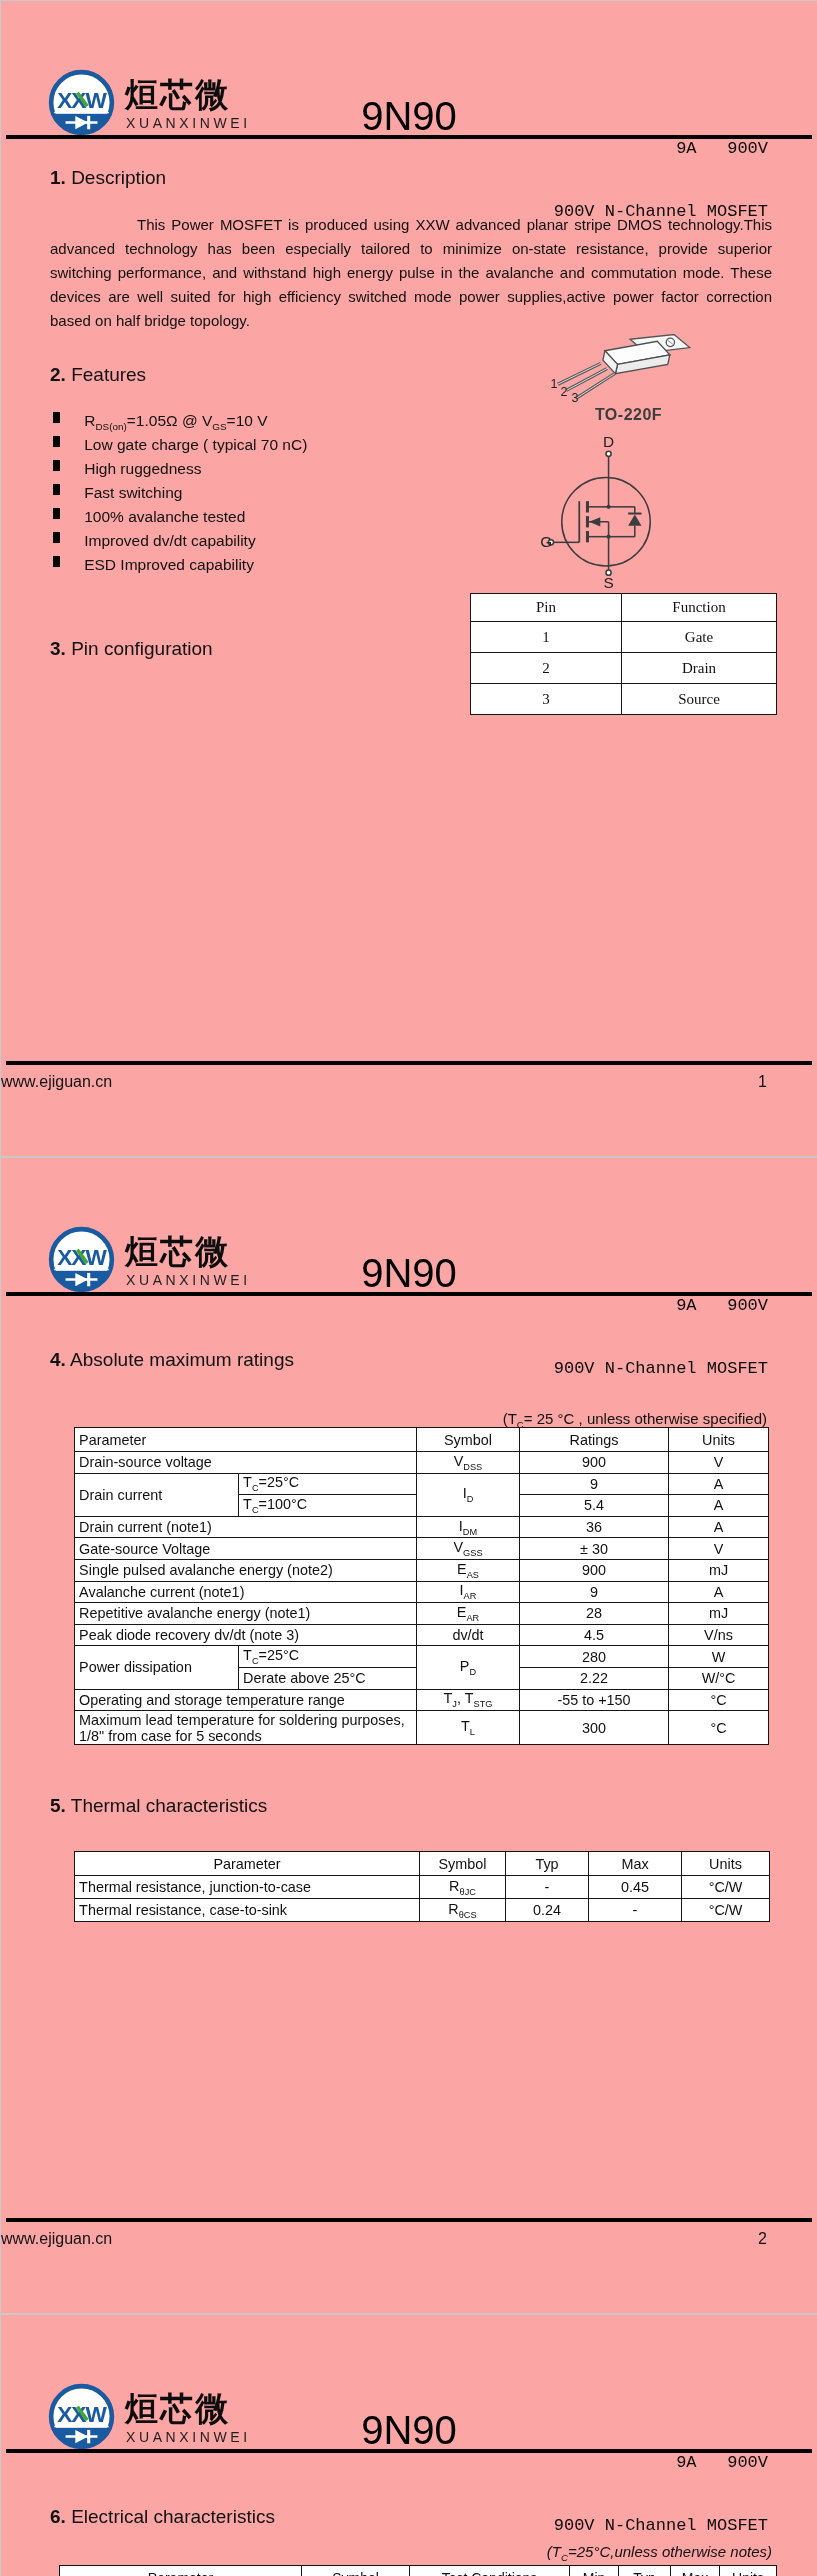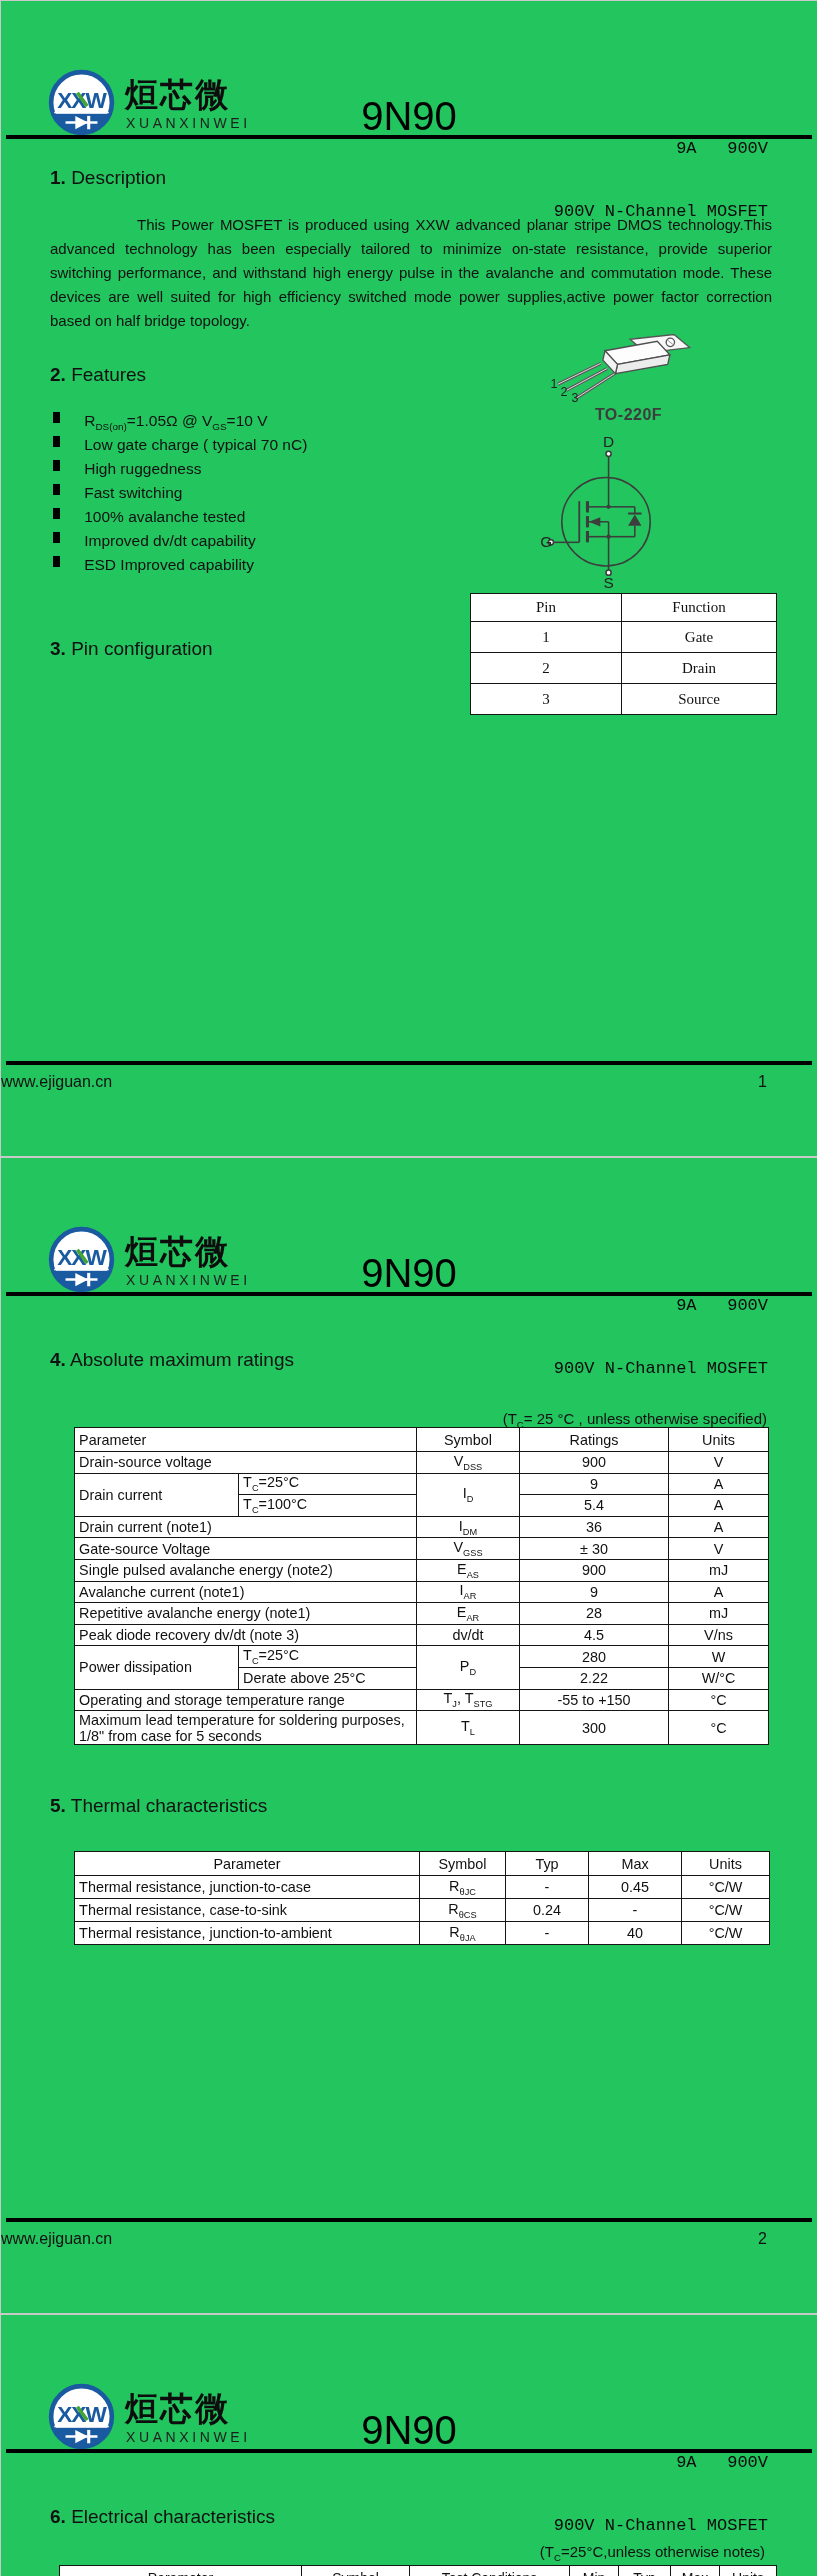--- a/index.html
+++ b/index.html
@@ -1,17 +1,17 @@
 <!DOCTYPE html>
 <html style="font-size:8.2px"><head>
 <meta charset="utf-8">
 <style>
   html,body{margin:0;padding:0;background:#ffffff;}
   body{width:818px;font-family:"Liberation Sans","DejaVu Sans",sans-serif;color:#111;}
-  .page{position:relative;width:818px;height:1157px;background:#22c55e;border:0.5px solid #c9c9c9;box-sizing:border-box;overflow:hidden;}
+  .page{position:relative;width:818px;height:1157px;background:#fca5a5;border:0.5px solid #c9c9c9;box-sizing:border-box;overflow:hidden;}
   
   .logo-mark{position:absolute;left:46px;top:67px;width:69px;height:69px;}
   .logo-cn{position:absolute;left:124px;top:72px;font-size:33px;font-weight:700;letter-spacing:2.1px;color:#0d0d0d;}
   .logo-en{position:absolute;left:125px;top:114px;font-size:14px;letter-spacing:3.6px;color:#1f1f1f;}
   .part{position:absolute;left:0;right:0;top:93px;text-align:center;font-size:40px;color:#000;}
   .ratings{position:absolute;right:49px;top:95px;text-align:right;font-size:17px;line-height:21px;white-space:pre;color:#0a0a0a;font-family:Liberation Mono, monospace;}
   .hrule{position:absolute;left:5.2px;right:5.2px;top:134px;height:4.1px;background:#000;}
   
   .frule{position:absolute;left:5.2px;right:5.2px;top:1060px;height:3.6px;background:#000;}
   .site{position:absolute;left:0;right:0;top:1072px;text-align:left;font-size:16px;}
@@ -33,21 +33,21 @@
   .tbl th,.tbl td{border:1px solid #151515;padding:0.5px 4.1px;text-align:center;vertical-align:middle;font-weight:400;}
   .tbl .left{text-align:left;}
   sub{font-size:64%;}
   .pin-tbl{position:absolute;left:469px;top:592px;width:307px;font-size:15px;font-family:Liberation Serif, serif;}
   .pin-tbl tr{height:31px;} .pin-tbl tr.ph{height:28px;}
   .amr-cap{position:absolute;right:50px;top:252px;font-size:15px;}
   .amr{position:absolute;left:73px;top:269px;width:695px;font-size:14.4px;}
   .amr tr{height:21.6px;} .amr tr.h46{height:24px;} .amr tr.h66{height:34px;}
   .th-tbl{position:absolute;left:73px;top:693px;width:695px;font-size:14.4px;}
   .th-tbl tr{height:23px;} .th-tbl tr.h46{height:24px;}
-  .ec-cap{position:absolute;right:52px;top:228px;font-size:15px;}
+  .ec-cap{position:absolute;right:45px;top:228px;font-size:15px;font-style:italic;}
   .ec{position:absolute;left:58px;top:250px;width:716px;font-size:14px;}
   .ec tr{height:23px;}
   .ec tr.h48{height:25px;}
 </style>
 </head>
 <body>
 
 <div class="page">
   <svg class="logo-mark" viewBox="0 0 134 134">
     <circle cx="67" cy="67" r="59" fill="#ffffff" stroke="#1a5aa0" stroke-width="9"></circle>
@@ -330,27 +330,20 @@
           <td>0.45</td>
           <td>°C/W</td>
         </tr>
     <tr>
           <td class="left">Thermal resistance, case-to-sink</td>
           <td>R<sub>θCS</sub></td>
           <td>0.24</td>
           <td>-</td>
           <td>°C/W</td>
         </tr>
-    <tr>
-          <td class="left">Thermal resistance, junction-to-ambient</td>
-          <td>R<sub>θJA</sub></td>
-          <td>-</td>
-          <td>40</td>
-          <td>°C/W</td>
-        </tr>
   </tbody>
     </table>
 
   <div class="frule"></div>
   <div class="site">www.ejiguan.cn</div>
   <div class="pageno">2</div>
 </div>
 
 <div class="page">
   <svg class="logo-mark" viewBox="0 0 134 134">

